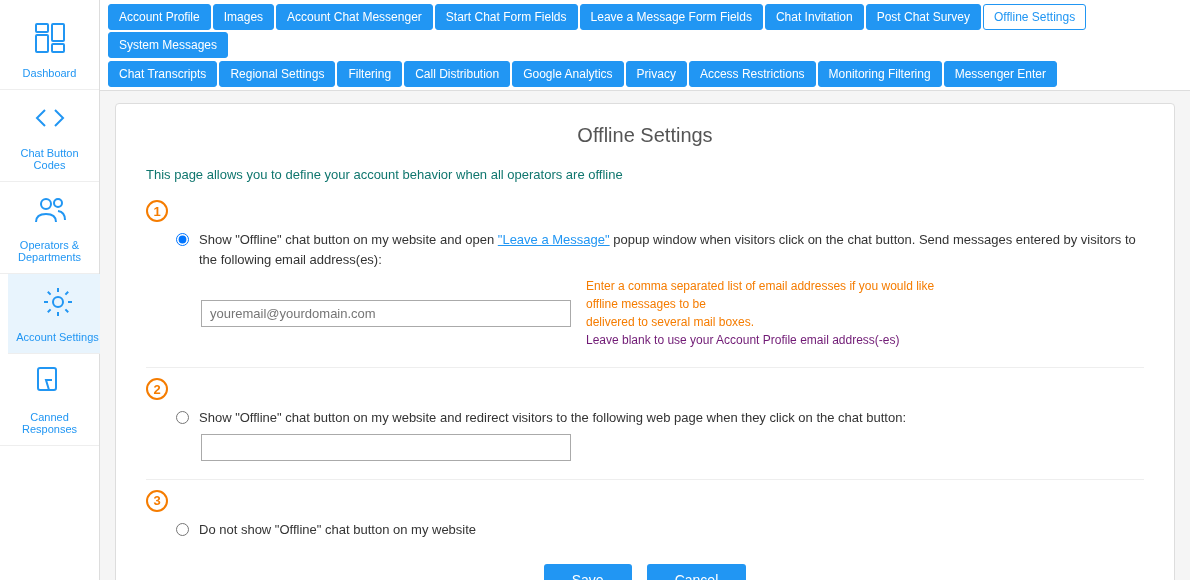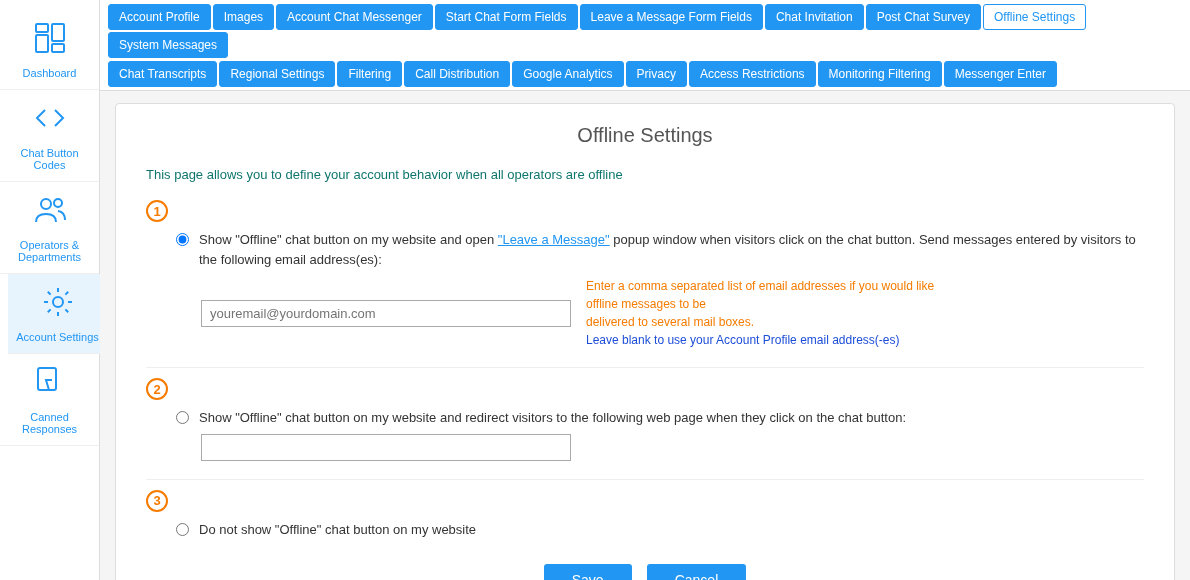--- a/index.html
+++ b/index.html
@@ -321,21 +321,21 @@
           <input type="radio" name="offline-option" checked="" style="">
           <span class="option-text">
             Show "Offline" chat button on my website and open <a href="#">"Leave a Message"</a> popup window when visitors click on the chat button. Send messages entered by visitors to the following email address(es):
           </span>
         </div>
         <div class="email-row">
           <input type="text" class="email-input" placeholder="youremail@yourdomain.com" style="">
           <div class="email-hint">
             <span>Enter a comma separated list of email addresses if you would like offline messages to be</span><br>
             <span>delivered to several mail boxes.</span><br>
-            <span style="color:#1d4ed8;">Leave blank to use your Account Profile email address(-es)</span>
+            <span style="color:#701a75;">Leave blank to use your Account Profile email address(-es)</span>
           </div>
         </div>
       </div>
 
       <div class="divider"></div>
 
       <div class="option-section">
         <div class="option-header">
           <span class="number-badge">2</span>
         </div>

